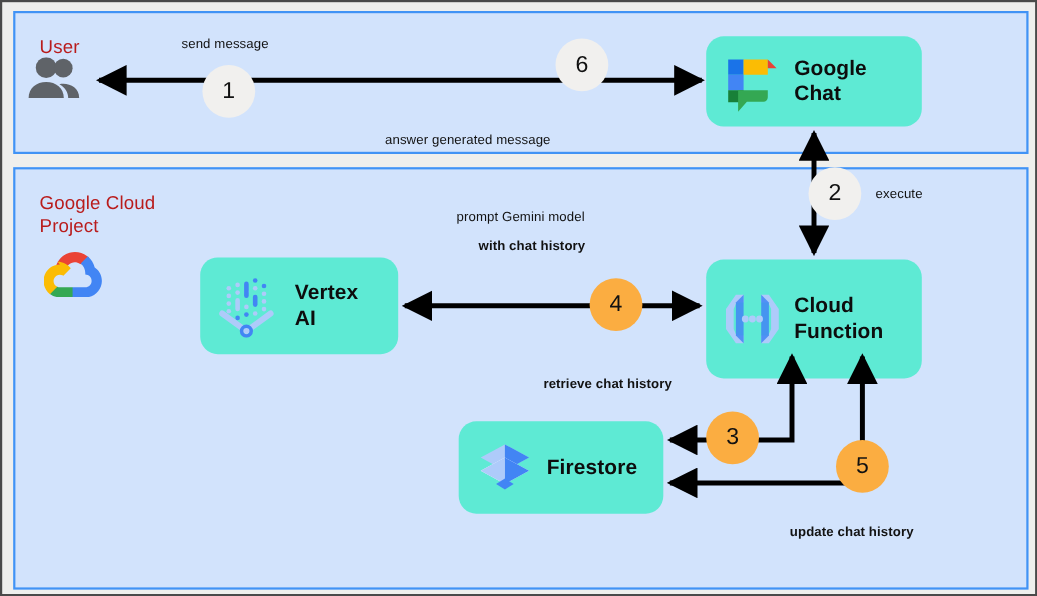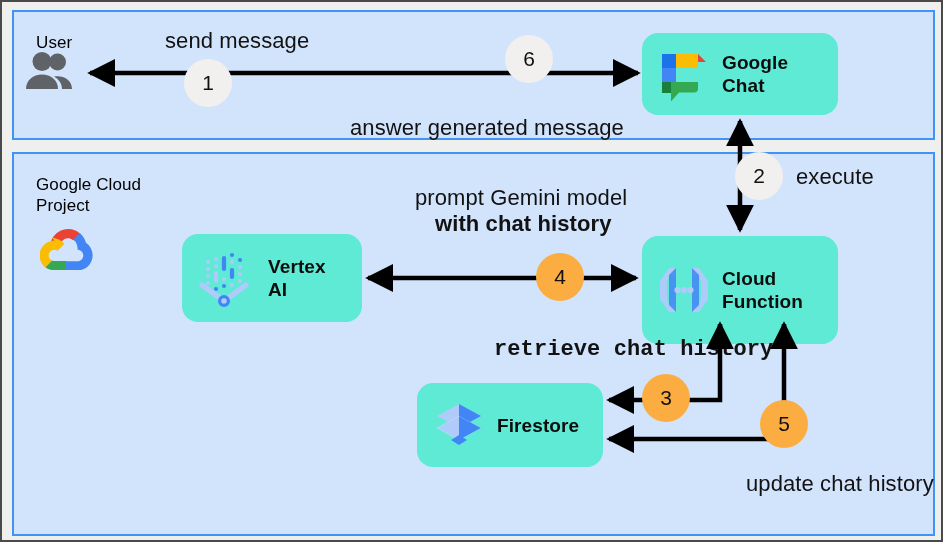--- a/index.html
+++ b/index.html
@@ -24,21 +24,21 @@
     background: #d2e3fc;
     border: 2px solid #4193f5;
     box-sizing: border-box;
   }
   #panel-user   { left: 10px;  top: 8px;   width: 923px; height: 130px; }
   #panel-gcp    { left: 10px;  top: 150px; width: 923px; height: 384px; }
 
   .panel-title {
     position: absolute;
     font-size: 17px;
-    color: #000000;
+    color: #b91c1c;
     line-height: 21px;
     white-space: pre-line;
     letter-spacing: .1px;
   }
   #title-user { left: 22px; top: 20px; }
   #title-gcp  { left: 22px; top: 20px; }
 
   
   .node {
     position: absolute;
@@ -76,34 +76,34 @@
     padding-left: 14px; gap: 10px;
   }
   #node-firestore {
     left: 415px; top: 381px; width: 186px; height: 84px;
     padding-left: 14px; gap: 10px;
   }
 
   
   .flow-label {
     position: absolute;
-    font-size: 22px;
+    font-size: 12px;
     color: #121212;
     line-height: 21px;
     white-space: pre;
     letter-spacing: .1px;
   }
 
   #lbl-send-message    { left: 163px; top: 28px; }
   #lbl-answer-message  { left: 348px; top: 91px; margin-top: 24px; }
   #lbl-execute         { left: 794px; top: 164px; }
   #lbl-prompt-1        { left: 413px; top: 185px; }
   #lbl-prompt-2        { left: 433px; top: 211px; font-weight: bold; }
-  #lbl-retrieve        { left: 492px; top: 337px; font-weight: bold; font-family: Liberation Mono, monospace; }
-  #lbl-update          { left: 744px; top: 471px; font-weight: normal; }
+  #lbl-retrieve        { left: 492px; top: 337px; font-weight: bold; }
+  #lbl-update          { left: 716px; top: 471px; font-weight: bold; }
 
   
   .step {
     position: absolute;
     width: 48px; height: 48px;
     border-radius: 50%;
     display: flex;
     align-items: center;
     justify-content: center;
     font-size: 21px;

